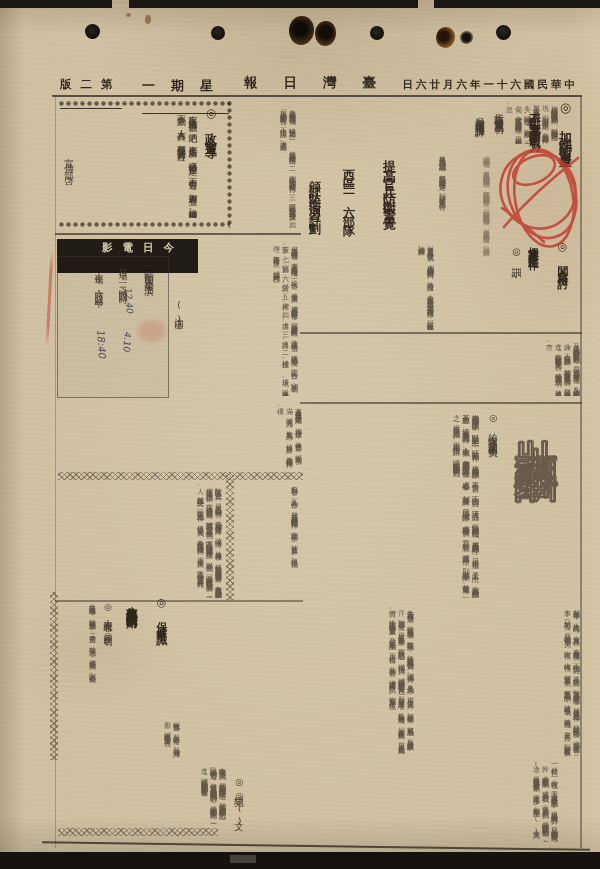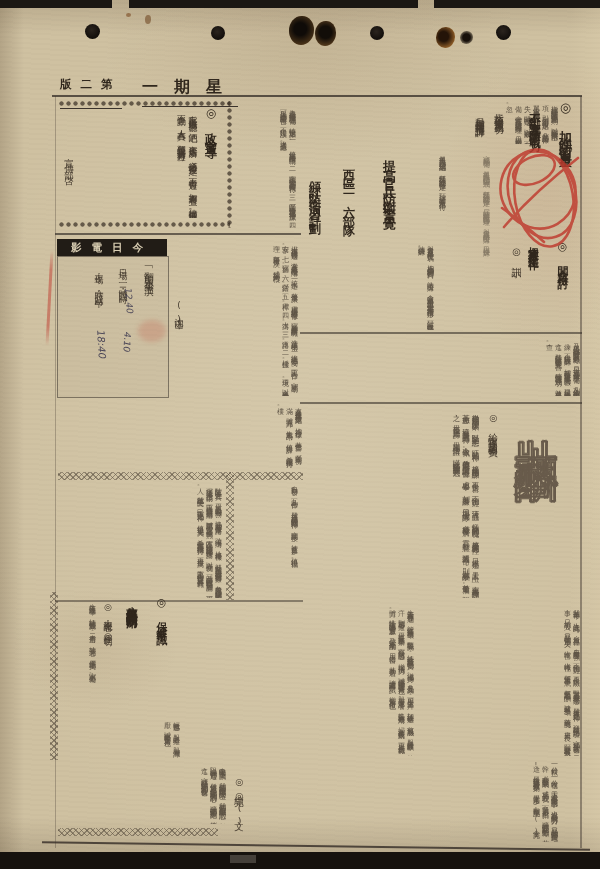--- a/index.html
+++ b/index.html
@@ -51,21 +51,23 @@
   <div class="hole" style="left:211px;top:26px;width:14px;height:14px;"></div>
   <div class="hole" style="left:370px;top:26px;width:14px;height:14px;"></div>
   <div class="hole" style="left:496px;top:25px;width:15px;height:15px;"></div>
   <div class="blob" style="left:289px;top:16px;width:25px;height:29px;background:radial-gradient(circle at 45% 45%, #0f0b08 30%, #4a3318 75%, rgba(74,51,24,0) 100%);"></div>
   <div class="blob" style="left:315px;top:21px;width:21px;height:25px;background:radial-gradient(circle at 50% 45%, #120d08 35%, #53391c 78%, rgba(83,57,28,0) 100%);"></div>
   <div class="blob" style="left:436px;top:27px;width:19px;height:21px;background:radial-gradient(circle at 40% 45%, #241408 30%, #8a5a26 70%, rgba(138,90,38,0) 100%);"></div>
   <div class="blob" style="left:460px;top:31px;width:13px;height:13px;background:radial-gradient(circle at 50% 50%, #17100a 40%, rgba(90,60,30,0) 100%);"></div>
   <div class="blob" style="left:126px;top:13px;width:5px;height:4px;background:#7a4a22;opacity:.6;"></div>
   <div class="blob" style="left:145px;top:15px;width:6px;height:9px;background:#6a3f1c;opacity:.55;"></div>
 
-  <div class="abs h" style="top:77px;left:142px;font-size:16px;letter-spacing:16px;padding-bottom:8px;border-bottom:1.5px solid #3b332c;">一期星</div>
+  <div class="abs h" style="top:78px;right:22px;font-size:10.5px;letter-spacing:3px;">日六廿月六年一十六國民華中</div>
+  <div class="abs h" style="top:74px;left:244px;font-size:13.5px;letter-spacing:26px;">報日灣臺</div>
+  <div class="abs h" style="top:77px;left:142px;font-size:13px;letter-spacing:16px;padding-bottom:18px;border-bottom:1.5px solid #3b332c;">一期星</div>
   <div class="abs h" style="top:77px;left:60px;font-size:11.5px;letter-spacing:9px;padding-bottom:16px;border-bottom:1.5px solid #3b332c;">版二第</div>
   <div class="rule" style="top:95px;left:52px;width:530px;height:2px;opacity:.8;"></div>
 
   <div class="rule" style="top:96px;left:580px;width:1.5px;height:752px;opacity:.45;"></div>
   <div class="rule" style="top:96px;left:55px;width:1px;height:752px;opacity:.3;"></div>
   <div class="rule" style="top:845px;left:42px;width:548px;height:2px;opacity:.85;transform:rotate(0.8deg);"></div>
 
   <div class="v dense" style="top:100px;left:300px;width:258px;height:44px;">指揮部頒發防護演習實施細則,以期貫徹演習指示,注意列明事項,引列中單出擬規定,凡屬防務工作,由各單位主官負責督導辦理,並由政戰部門協同考核,隨時檢查缺失,即時改進,以宏成效,而利戰備,全體官兵務須切實遵照辦理,毋得稍有疏忽。</div>
 
   <div class="chain-h" style="top:100px;left:58px;width:172px;"></div>
@@ -91,21 +93,21 @@
 
   <div class="v h" style="top:240px;left:554px;height:96px;font-size:11px;letter-spacing:4px;">◎開會檢討</div>
   <div class="v h" style="top:238px;left:527px;height:100px;font-size:10.5px;letter-spacing:2px;">切實推行衛生工作</div>
   <div class="v" style="top:246px;left:509px;height:62px;font-size:10px;letter-spacing:2px;color:#453b2f;">◎訓示</div>
 
   <div class="rule" style="top:332px;left:300px;width:282px;height:1.5px;opacity:.6;"></div>
   <div class="v dense" style="top:338px;left:302px;width:278px;height:58px;">及格人員由部頒發獎狀以資鼓勵,早日完成本演習各項準備,凡列入編組之人員均應按時參加演練,不得無故缺席,如有特殊事故應事先請假,發現缺失應即檢討改進,務使防衛部署臻於完善,確保演習圓滿成功,並將成果報部備查。</div>
   <div class="rule" style="top:402px;left:300px;width:282px;height:1.5px;opacity:.6;"></div>
   <div class="rule" style="top:233px;left:55px;width:246px;height:2px;opacity:.7;"></div>
 
-  <div class="barhdr" style="top:239px;left:57px;width:110px;height:17px;font-size:10.5px;letter-spacing:10px;line-height:17px;">影電日今</div>
+  <div class="barhdr" style="top:239px;left:57px;width:110px;height:34px;font-size:10.5px;letter-spacing:10px;line-height:17px;padding-left:31px;">影電日今</div>
   <div class="abs" style="top:256px;left:57px;width:110px;height:140px;border:1px solid rgba(59,51,44,.55);background:rgba(0,0,0,.025);"></div>
   <div class="v" style="top:262px;left:142px;height:128px;font-size:9.5px;letter-spacing:2px;color:#3f362a;">「翻山」張小燕主演</div>
   <div class="v" style="top:262px;left:116px;height:128px;font-size:9px;letter-spacing:2px;color:#453b2f;">日場:一二時・四時</div>
   <div class="v" style="top:266px;left:92px;height:124px;font-size:9px;letter-spacing:2px;color:#453b2f;">夜場:六時・八時半</div>
   <div class="hw" style="top:288px;left:124px;font-size:9px;transform:rotate(-4deg);">12.40</div>
   <div class="hw" style="top:332px;left:122px;font-size:9px;transform:rotate(3deg);">4.10</div>
   <div class="hw" style="top:330px;left:96px;font-size:10px;transform:rotate(-3deg);">18:40</div>
   <div class="v" style="top:300px;left:172px;height:90px;font-size:9px;letter-spacing:1px;color:#453b2f;">(沈守山)</div>
   <div class="v dense" style="top:240px;left:186px;width:112px;height:156px;">排水溝應保持暢通,淤塞之處應即疏濬,統一水道,整修溝渠,電桿損壞應即報修,竊盜案件應嚴防範,注意環境衛生,維護地方治安,軍民合作,守望相助,共同維護社區安寧。七、竊盜。六、營繕。五、電桿。四、水溝。三、道路。二、橋樑。一、環境。以上各項希各單位切實辦理,每週檢查一次,成績列入考核。</div>
 

